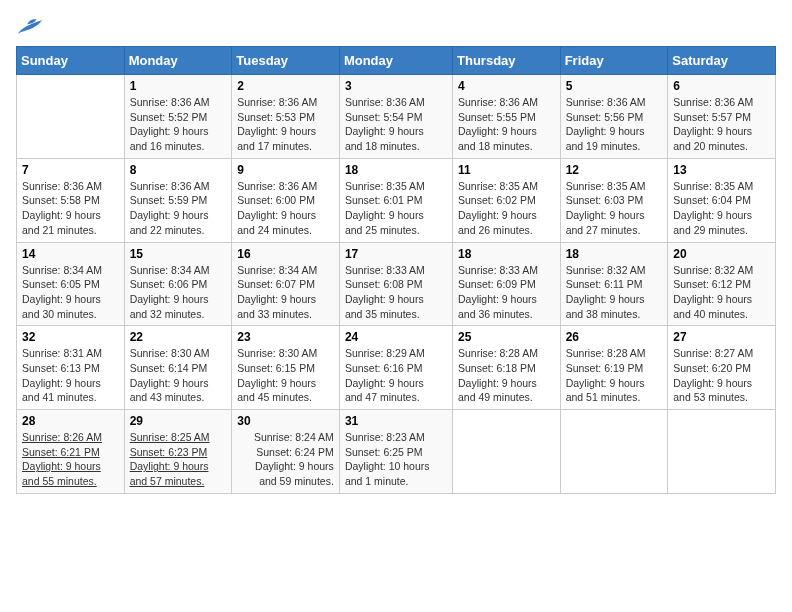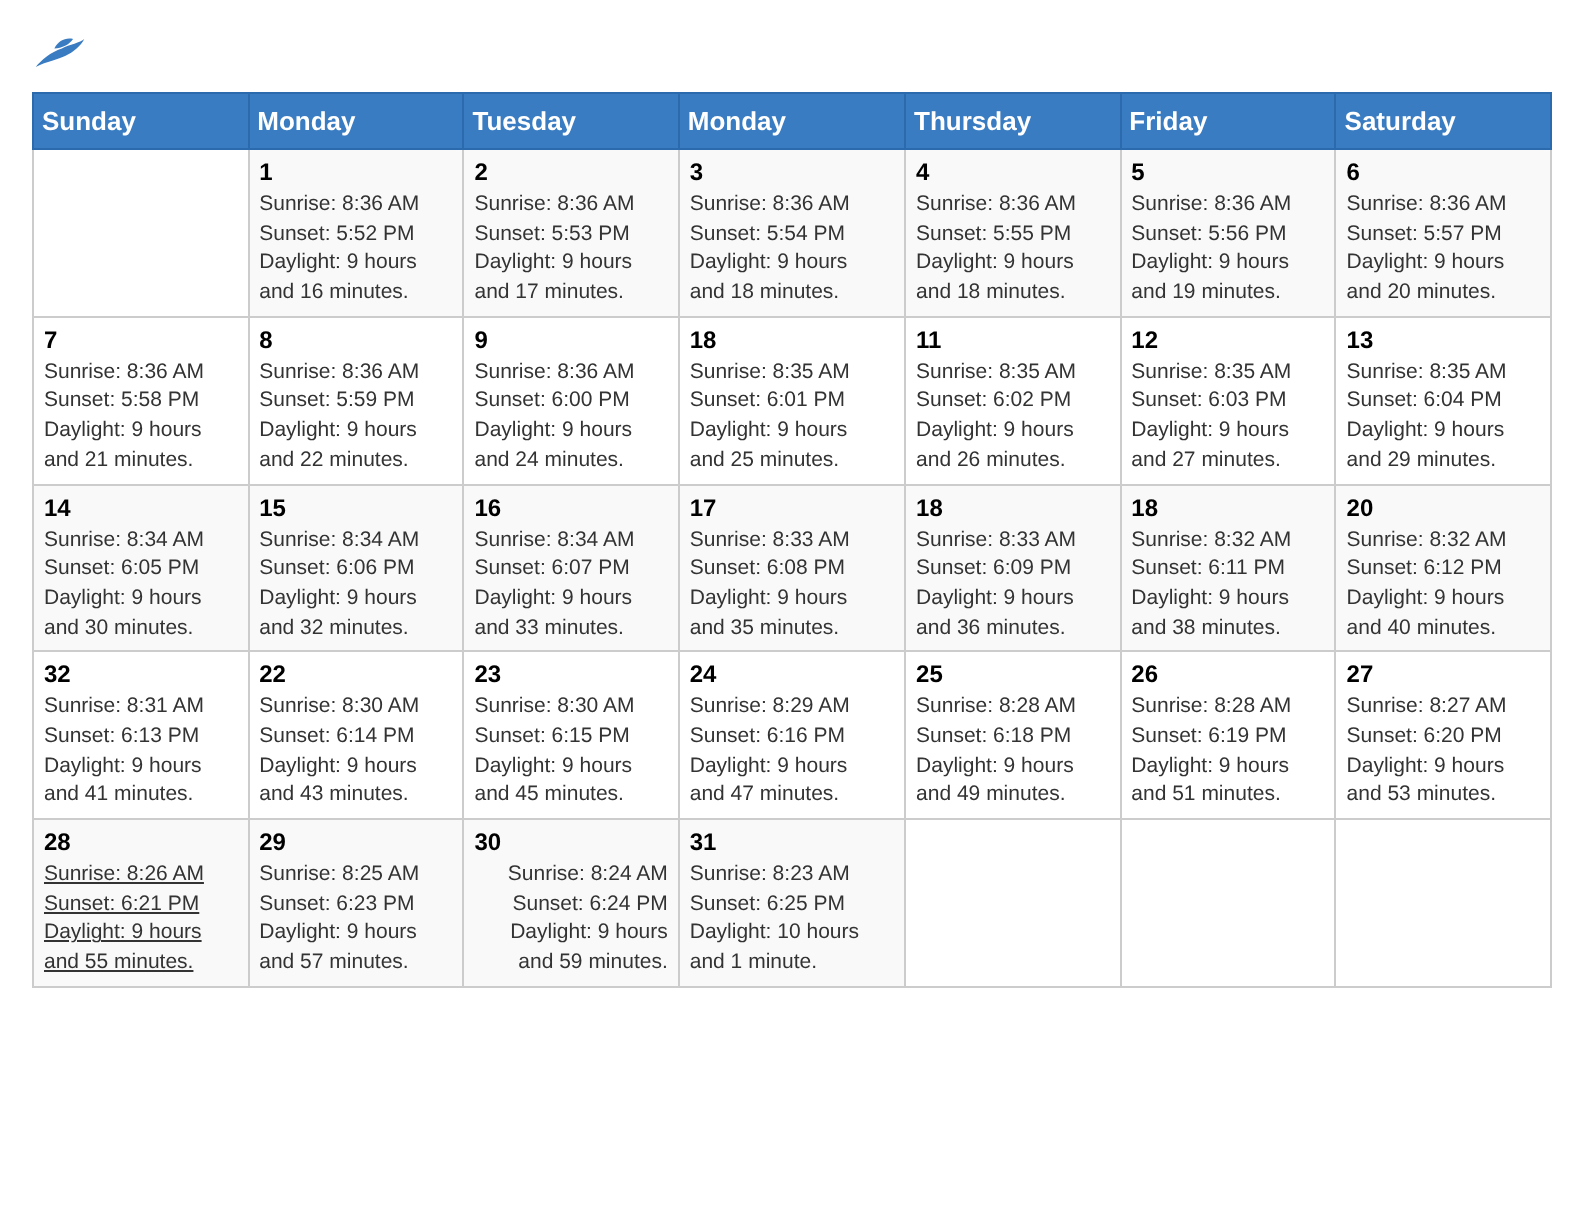--- a/index.html
+++ b/index.html
@@ -316,21 +316,21 @@
       <tr>
         <td>
           <span class="day-num">28</span>
           <div class="day-info" style="white-space: pre-line; text-decoration: underline;">Sunrise: 8:26 AM
 Sunset: 6:21 PM
 Daylight: 9 hours
 and 55 minutes.</div>
         </td>
         <td>
           <span class="day-num">29</span>
-          <div class="day-info" style="white-space: pre-line;">Sunrise: 8:25 AM
+          <div class="day-info" style="white-space: pre-line; text-decoration: underline;">Sunrise: 8:25 AM
 Sunset: 6:23 PM
 Daylight: 9 hours
 and 57 minutes.</div>
         </td>
         <td>
           <span class="day-num">30</span>
           <div class="day-info" style="white-space: pre-line; text-align: right;">Sunrise: 8:24 AM
 Sunset: 6:24 PM
 Daylight: 9 hours
 and 59 minutes.</div>

